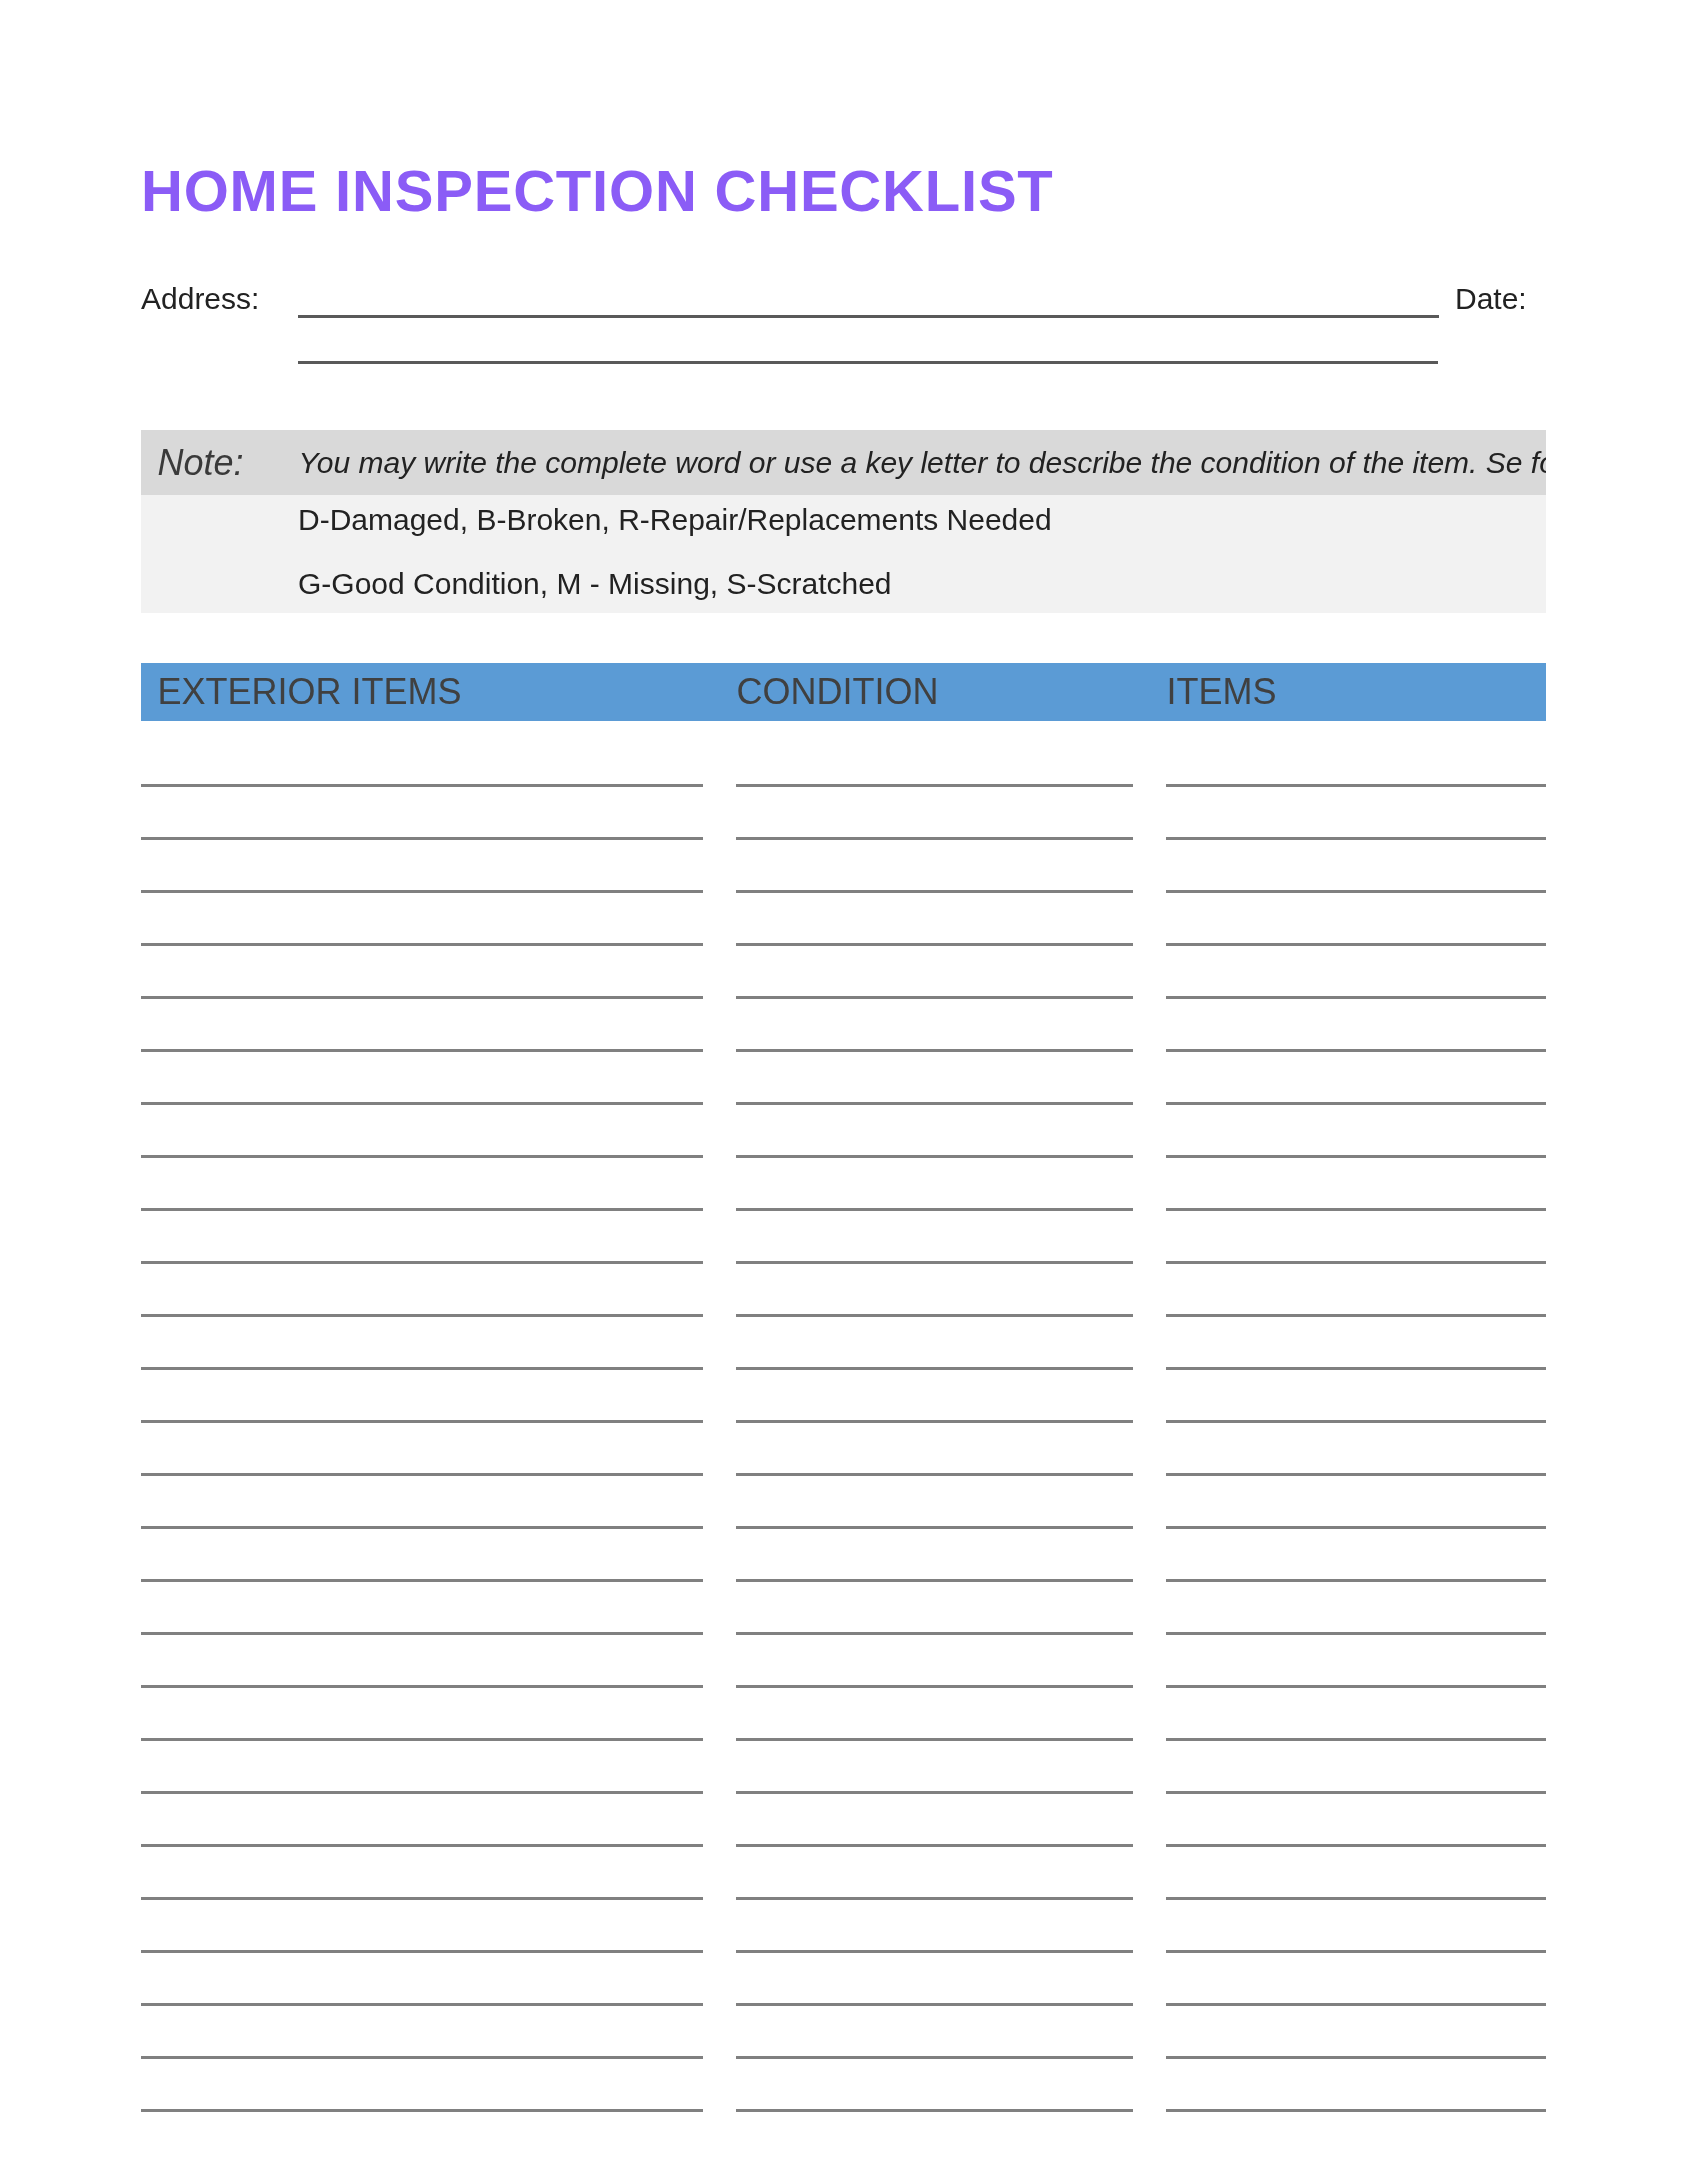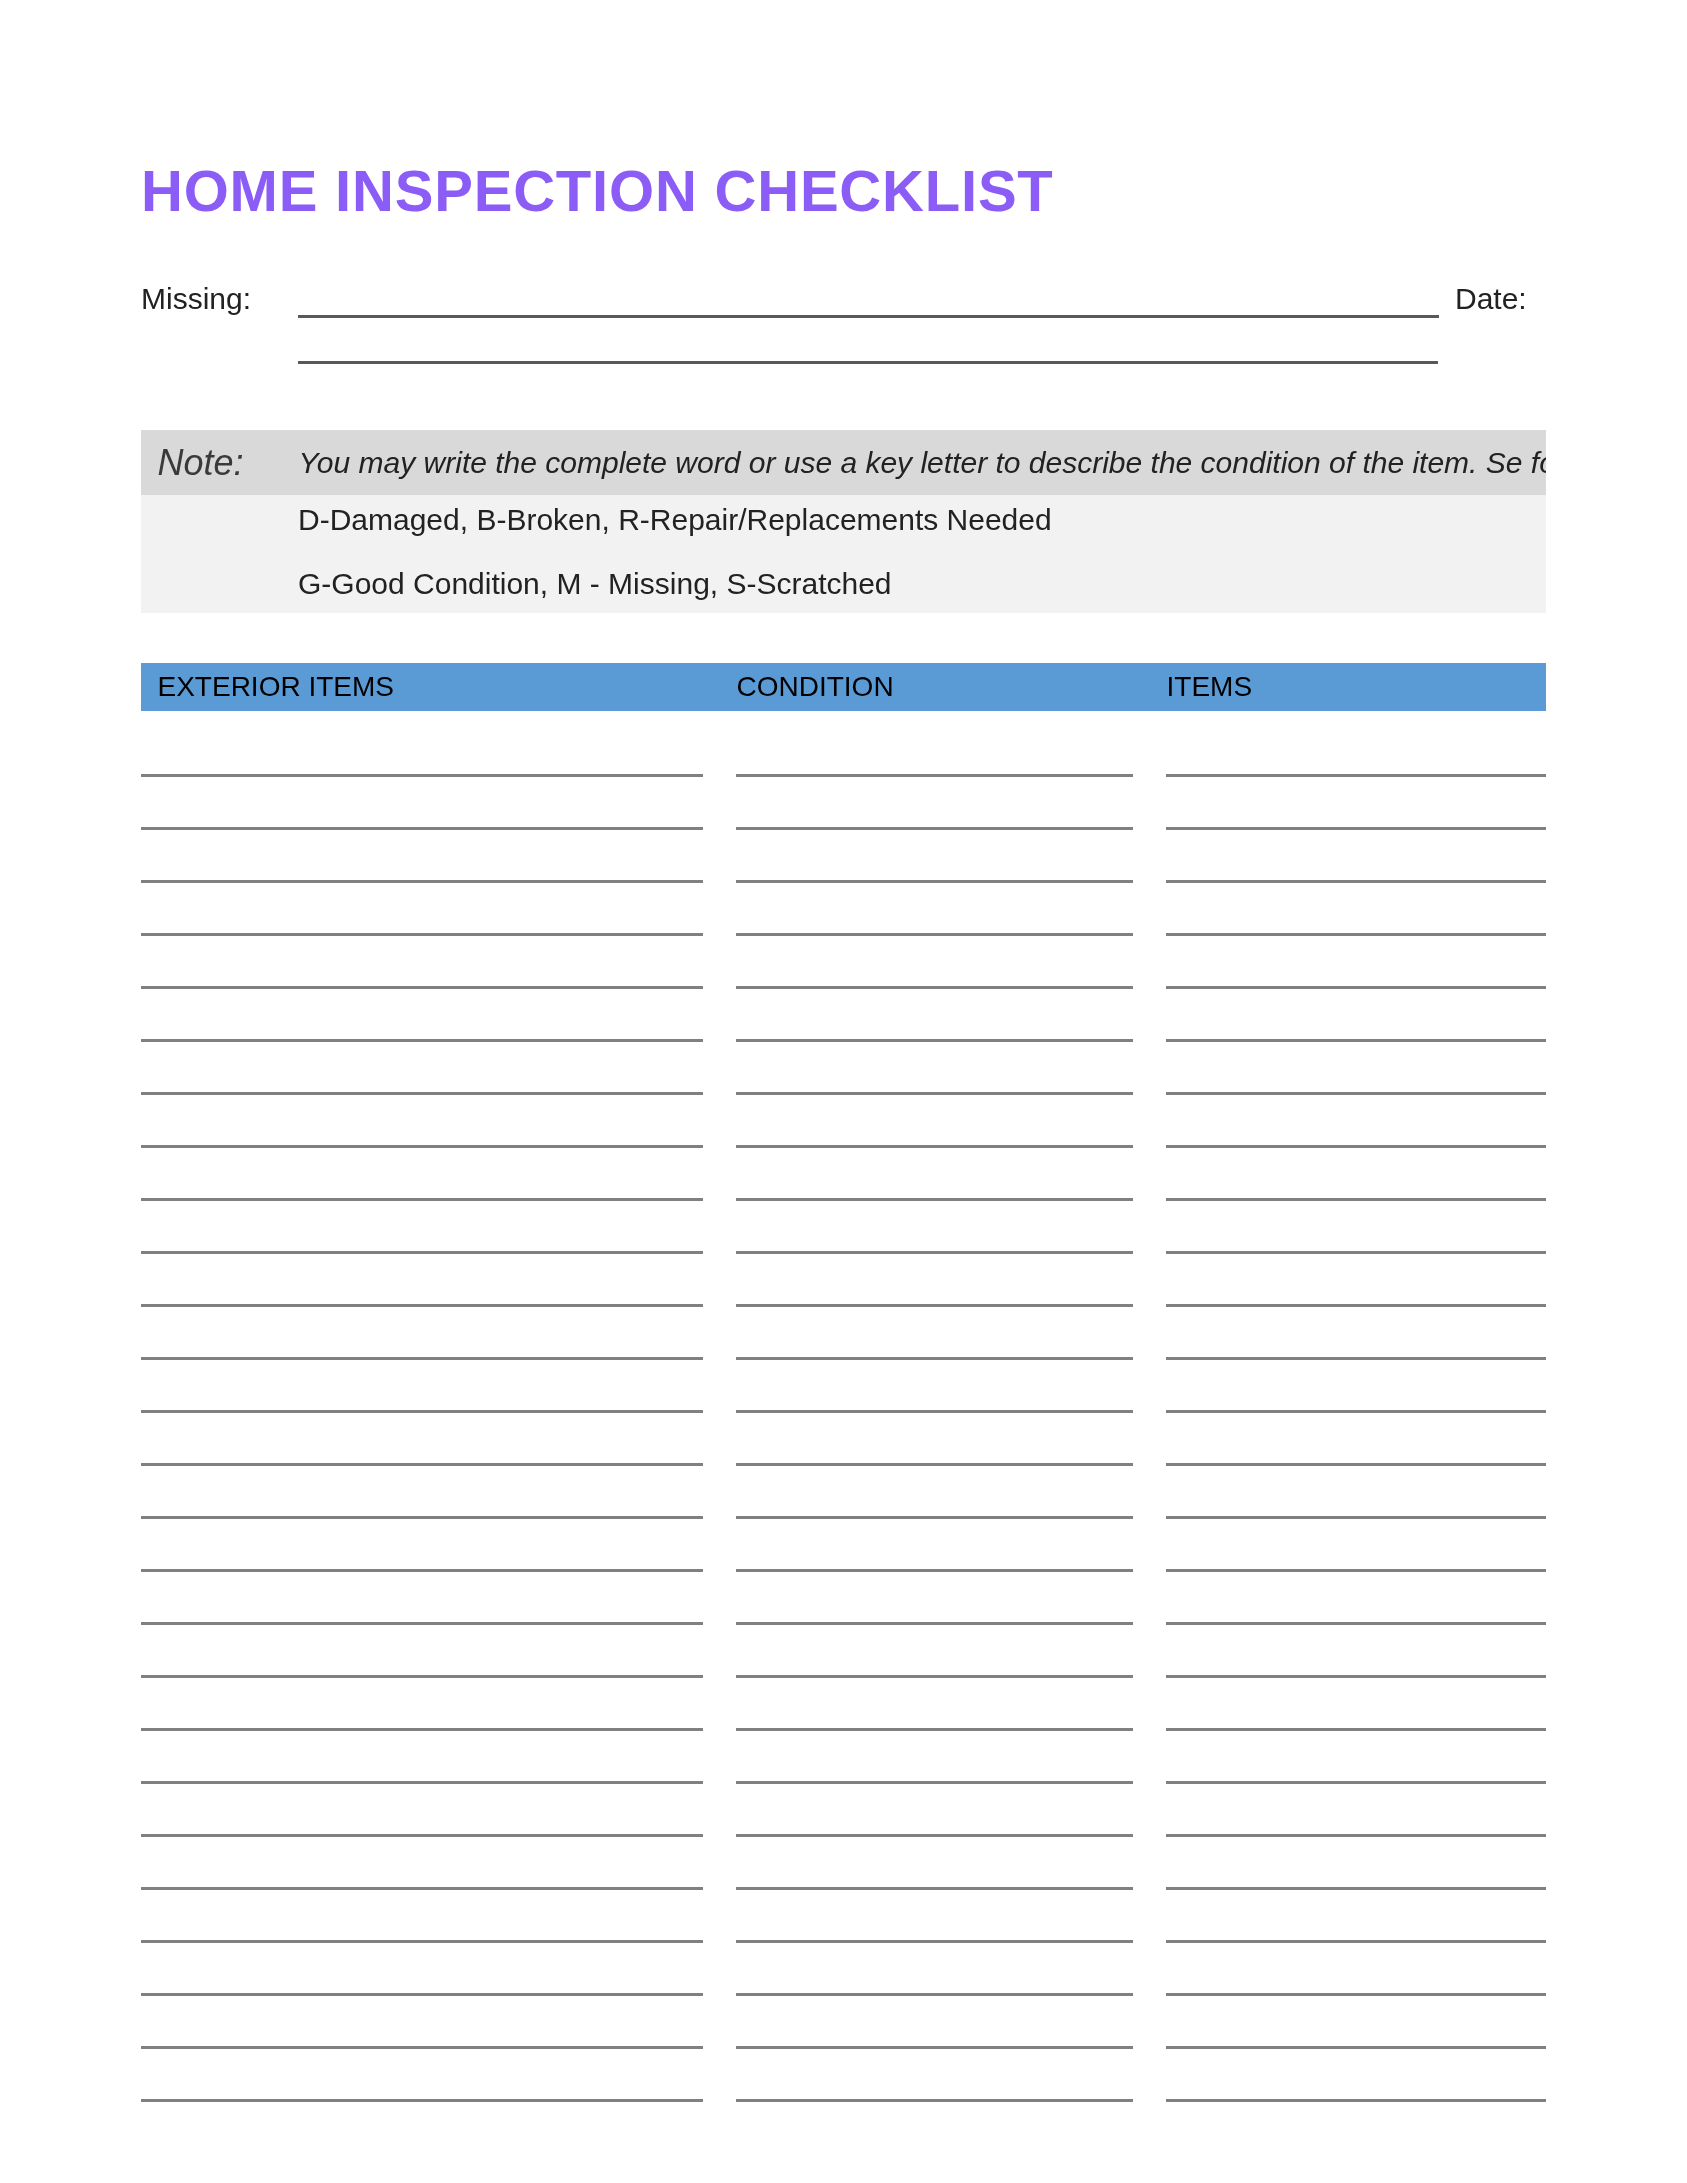--- a/index.html
+++ b/index.html
@@ -69,22 +69,22 @@
     .note-row2 {
       background: #F2F2F2;
       padding: 11.6px 0 11.6px 157px;
       font-size: 30px;
       color: #222;
     }
     .note-row2.last { padding-bottom: 18px; padding-top: 8.3px; }
     .table-header {
       display: flex;
       background: #5B9BD5;
-      color: #000000;
-      font-size: 28px;
+      color: #404040;
+      font-size: 36px;
       padding: 8.3px 16.5px;
       margin-bottom: 33px;
     }
     .col-items { width: 579px; }
     .col-condition { width: 430px; }
     .col-notes { flex: 1; }
     .row {
       display: flex;
       gap: 33px;
       margin-bottom: 20px;
@@ -97,21 +97,21 @@
     .cell2 { width: 397px; }
     .cell3 { flex: 1; }
   </style>
 </head>
 <body>
 
 <div class="page">
   <h1 class="title">HOME INSPECTION CHECKLIST</h1>
 
   <div class="header-row">
-    <span class="label address-label">Missing:</span>
+    <span class="label address-label">Address:</span>
     <span class="hline"></span>
     <span class="label date-label">Date:</span>
   </div>
   <div class="second-line">
     <span class="indent"></span>
     <span class="hline"></span>
     <span style="width:108px"></span>
   </div>
 
   <div class="note-box">

